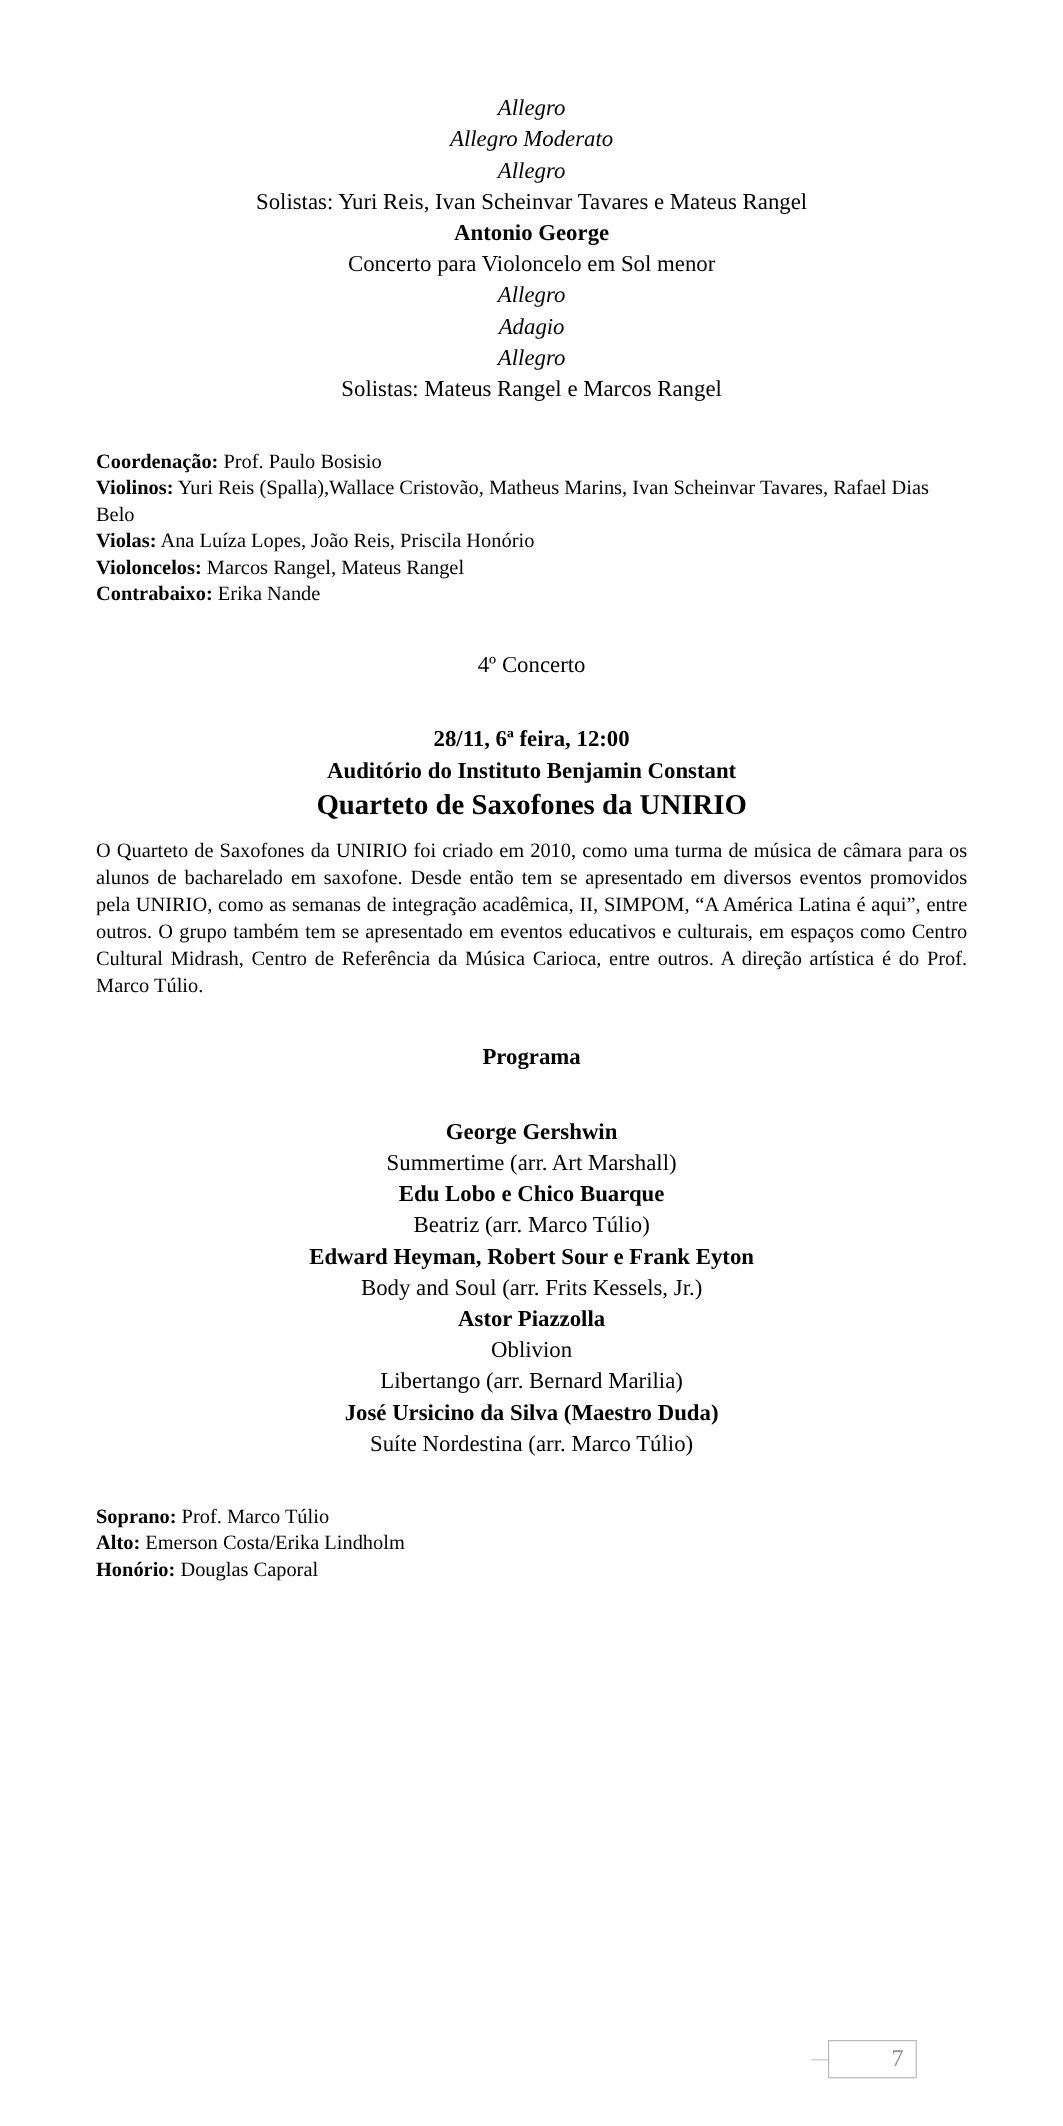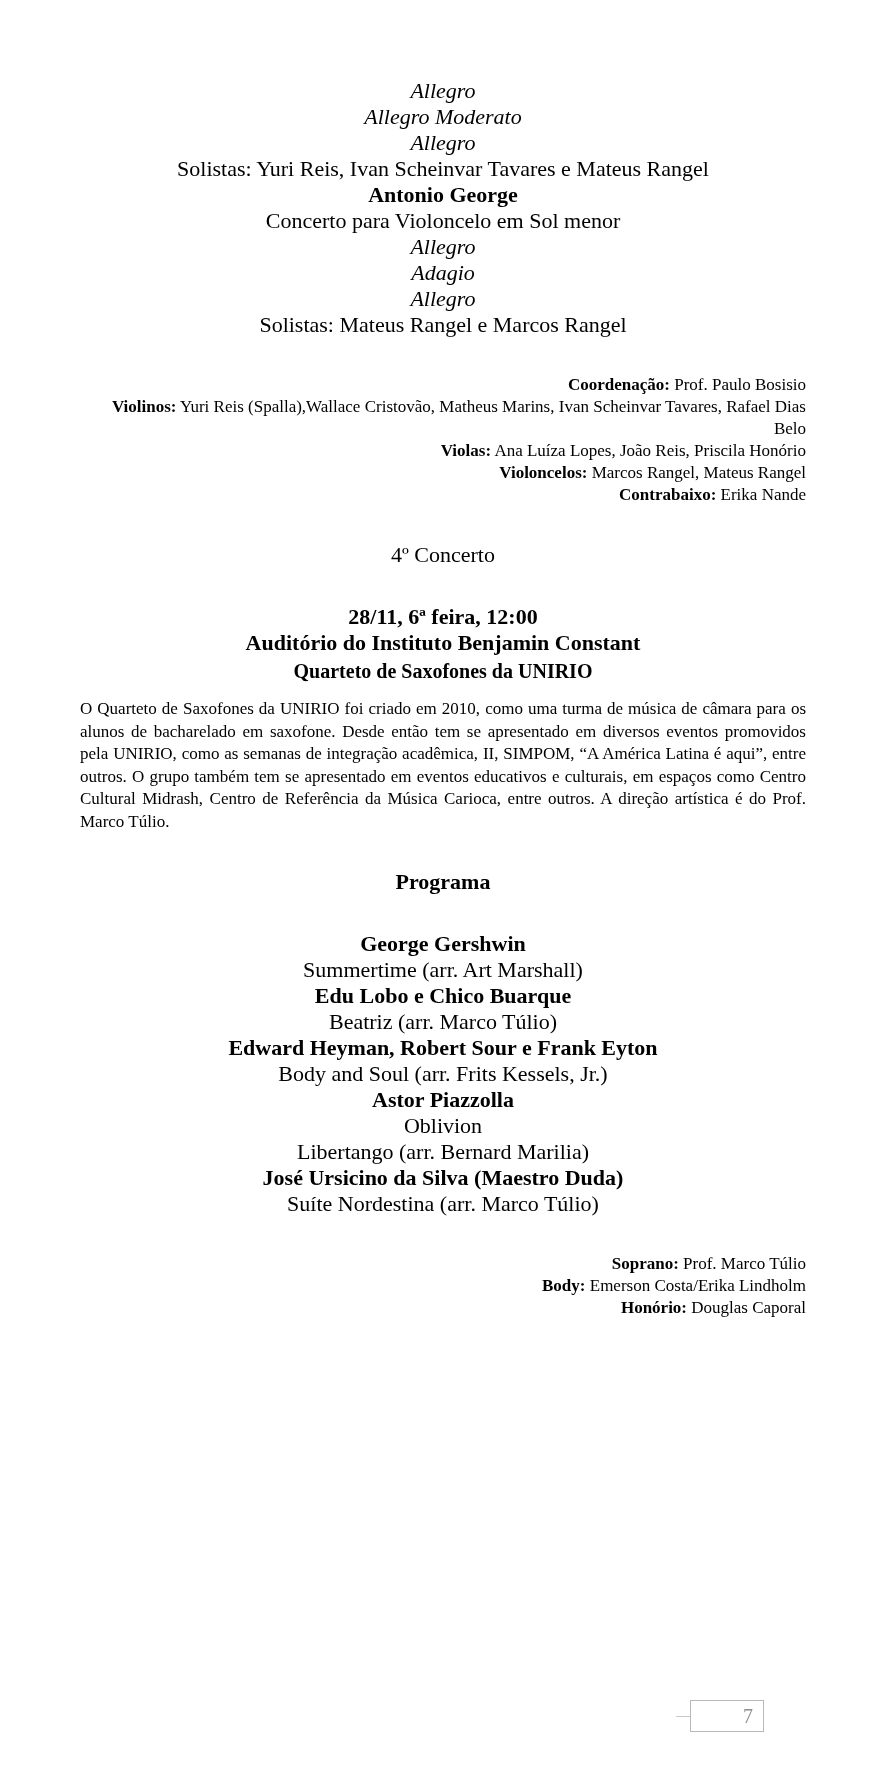--- a/index.html
+++ b/index.html
@@ -16,29 +16,29 @@
     color: #000000;
     box-sizing: border-box;
     padding: 78px 80px 0 80px;
     overflow: hidden;
   }
   .block + .block { margin-top: 36px; }
   .block.paragraph { margin-top: 12px; }
 
   .center-line {
     text-align: center;
-    font-size: 22px;
+    font-size: 19px;
     line-height: 26px;
   }
   .center-line.italic { font-style: italic; }
   .center-line.bold { font-weight: bold; }
-  .center-line.lg { font-size: 20px; line-height: 30px; }
+  .center-line.lg { font-size: 24px; line-height: 30px; }
 
   .labeled-line {
-    text-align: right;
+    text-align: left;
     font-size: 17px;
     line-height: 22px;
   }
   .labeled-line b { font-weight: bold; }
 
   .block.paragraph {
     text-align: justify;
     font-size: 17px;
     line-height: 22.5px;
   }
@@ -112,21 +112,21 @@
         <div class="center-line bold ">Edward Heyman, Robert Sour e Frank Eyton</div>
         <div class="center-line normal ">Body and Soul (arr. Frits Kessels, Jr.)</div>
         <div class="center-line bold ">Astor Piazzolla</div>
         <div class="center-line normal ">Oblivion</div>
         <div class="center-line normal ">Libertango (arr. Bernard Marilia)</div>
         <div class="center-line bold ">José Ursicino da Silva (Maestro Duda)</div>
         <div class="center-line normal ">Suíte Nordestina (arr. Marco Túlio)</div>
       </div>
       <div class="block labeled">
         <div class="labeled-line"><b>Soprano:</b><span> Prof. Marco Túlio</span></div>
-        <div class="labeled-line"><b>Body:</b><span> Emerson Costa/Erika Lindholm</span></div>
+        <div class="labeled-line"><b>Alto:</b><span> Emerson Costa/Erika Lindholm</span></div>
         <div class="labeled-line"><b>Honório:</b><span> Douglas Caporal</span></div>
       </div>
     </div>
 
   <div id="footer">
     <span class="footer-rule"></span>
     <span class="page-number-box">
       <span>7</span>
     </span>
   </div>

